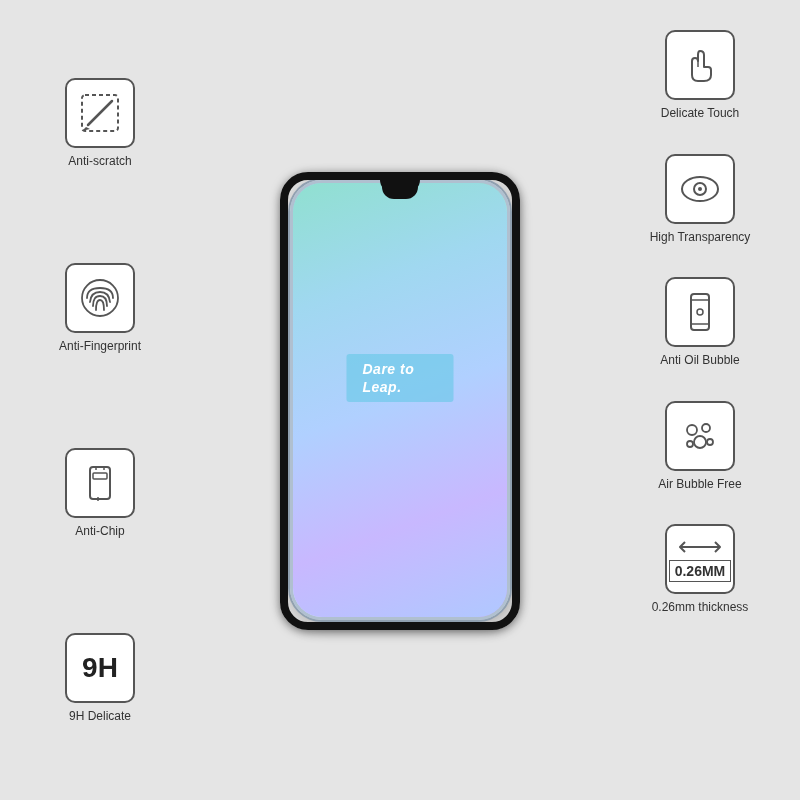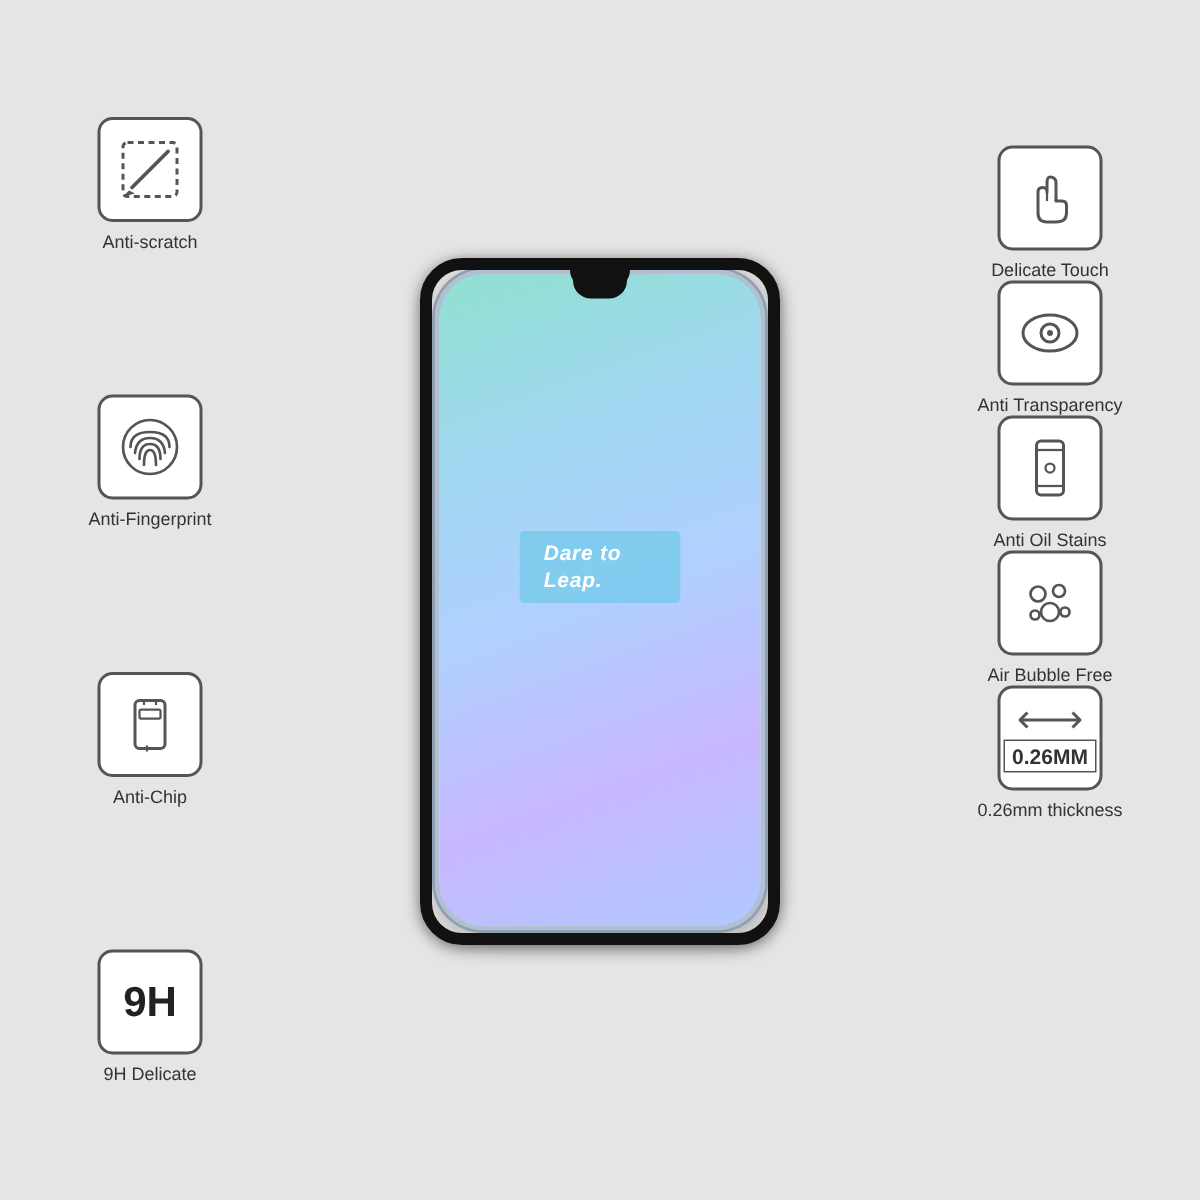--- a/index.html
+++ b/index.html
@@ -128,21 +128,21 @@
 
     
     .right-features {
       position: absolute;
       right: 20px;
       top: 0;
       height: 644px;
       width: 160px;
       display: flex;
       flex-direction: column;
-      justify-content: center;
+      justify-content: space-between;
       align-items: center;
       padding: 30px 0;
     }
 
     .feature-item {
       display: flex;
       flex-direction: column;
       align-items: center;
       gap: 6px;
     }
@@ -266,33 +266,33 @@
     </div>
 
     <div class="feature-item">
       <div class="feature-icon-box">
         <svg width="48" height="48" viewBox="0 0 48 48">
           <ellipse cx="24" cy="24" rx="18" ry="12" fill="none" stroke="#555" stroke-width="2"></ellipse>
           <circle cx="24" cy="24" r="6" fill="none" stroke="#555" stroke-width="2"></circle>
           <circle cx="24" cy="24" r="2" fill="#555"></circle>
         </svg>
       </div>
-      <span class="feature-label">Anti Transparency</span>
+      <span class="feature-label">High Transparency</span>
     </div>
 
     <div class="feature-item">
       <div class="feature-icon-box">
         <svg width="48" height="48" viewBox="0 0 48 48">
           <rect x="15" y="6" width="18" height="36" rx="3" ry="3" fill="none" stroke="#555" stroke-width="2"></rect>
           <line x1="15" y1="12" x2="33" y2="12" stroke="#555" stroke-width="1.5"></line>
           <line x1="15" y1="36" x2="33" y2="36" stroke="#555" stroke-width="1.5"></line>
           <circle cx="24" cy="24" r="3" fill="none" stroke="#555" stroke-width="1.5"></circle>
         </svg>
       </div>
-      <span class="feature-label">Anti Oil Stains</span>
+      <span class="feature-label">Anti Oil Bubble</span>
     </div>
 
     <div class="feature-item">
       <div class="feature-icon-box">
         <svg width="48" height="48" viewBox="0 0 48 48">
 
           <circle cx="16" cy="18" r="5" fill="none" stroke="#555" stroke-width="1.8"></circle>
           <circle cx="30" cy="16" r="4" fill="none" stroke="#555" stroke-width="1.8"></circle>
           <circle cx="24" cy="30" r="6" fill="none" stroke="#555" stroke-width="1.8"></circle>
           <circle cx="34" cy="30" r="3" fill="none" stroke="#555" stroke-width="1.8"></circle>

